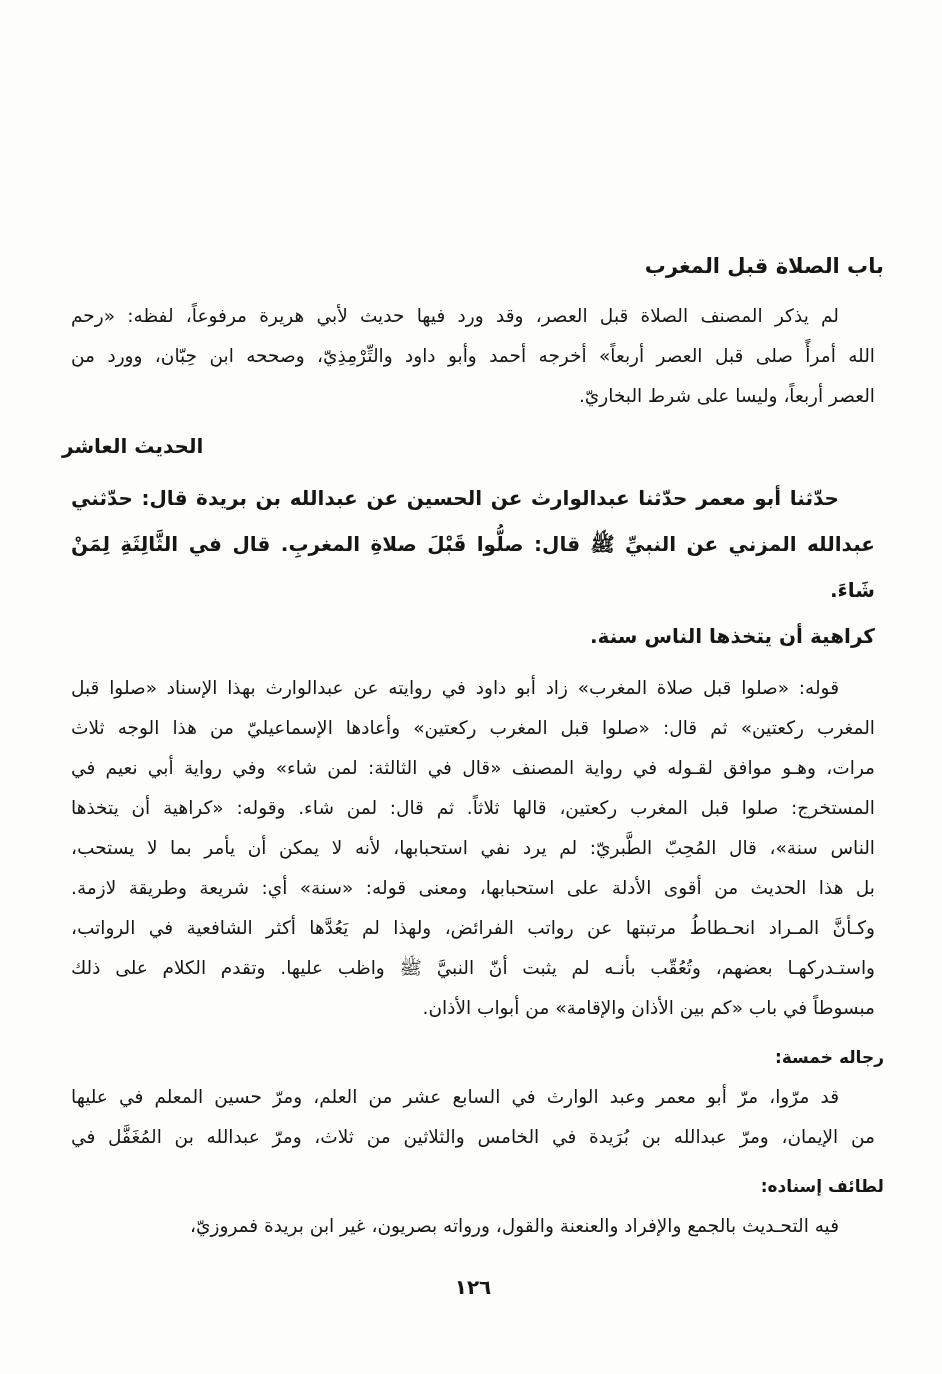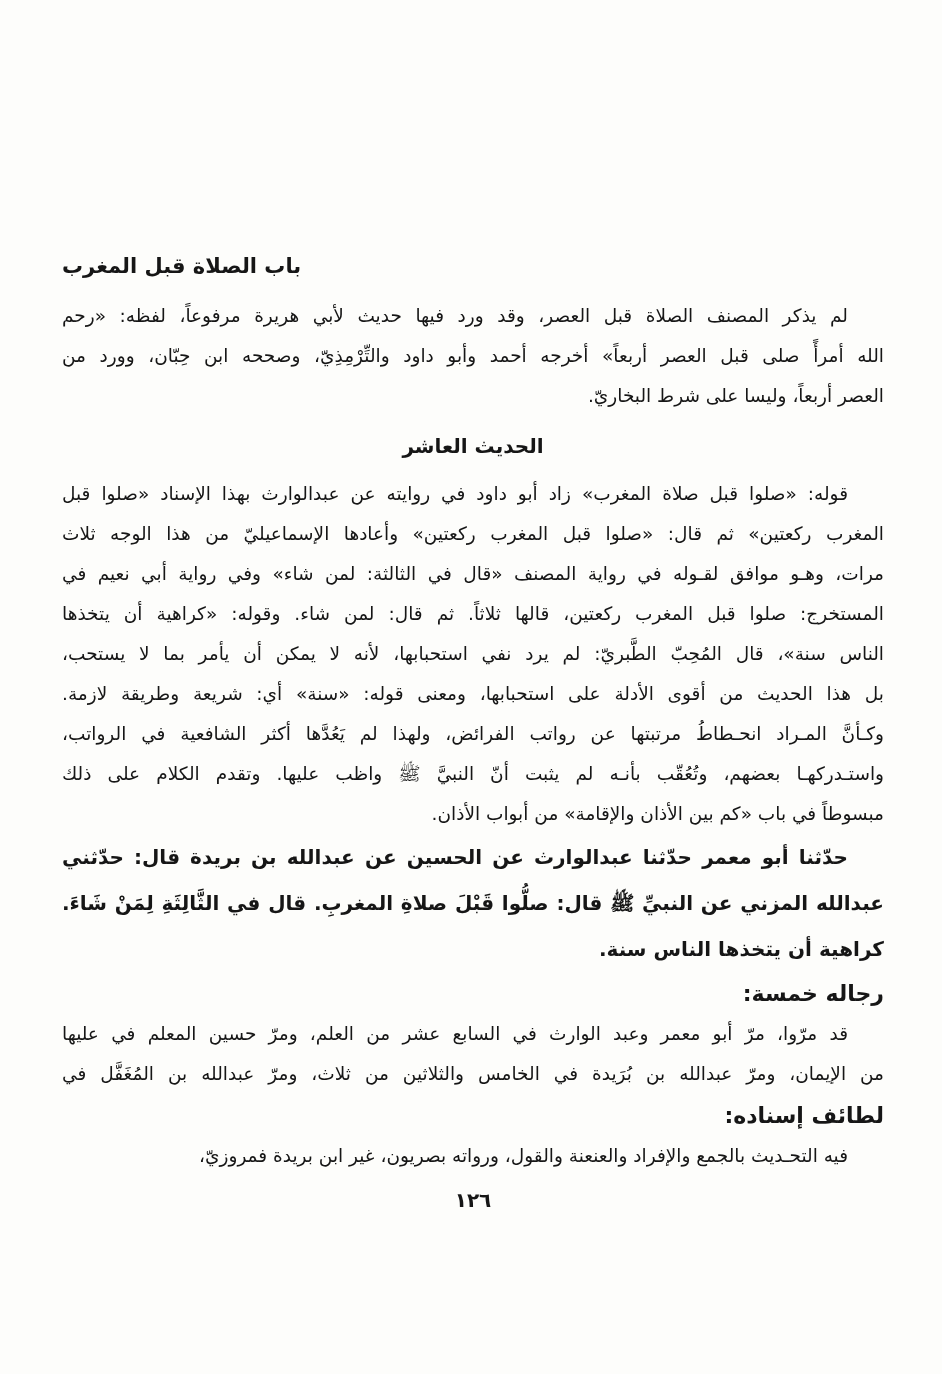--- a/index.html
+++ b/index.html
@@ -14,100 +14,100 @@
     height: 1374px;
     margin: 0 auto;
     background: #fdfdfb;
     color: #161616;
     box-sizing: border-box;
     padding: 252px 58px 0 62px;
     direction: rtl;
     overflow: hidden;
   }
   .chapter-title {
-    text-align: left;
+    text-align: right;
     font-weight: bold;
     font-size: 21px;
     line-height: 28px;
     margin-bottom: 16px;
     letter-spacing: 0.5px;
   }
-  .para { margin: 0; }
+  .para { margin: 9px; }
   .line {
     font-size: 18.5px;
     line-height: 40px;
     white-space: nowrap;
   }
   .jline {
     text-align: justify;
     text-align-last: justify;
     white-space: normal;
   }
   .indent { padding-right: 36px; }
   .center-heading {
-    text-align: center;
+    text-align: left;
     font-weight: bold;
     font-size: 20px;
     line-height: 40px;
     margin-top: 10px;
     margin-bottom: 4px;
   }
   .hadith .line {
     font-weight: bold;
     font-size: 20px;
     line-height: 46px;
   }
   .commentary { margin-top: 8px; }
   .side-heading {
     font-weight: bold;
-    font-size: 22px;
+    font-size: 17px;
     line-height: 40px;
     text-align: right;
     margin-top: 2px;
   }
   .narrators, .isnad { margin-top: 0px; }
   .page-number {
     text-align: center;
     font-weight: bold;
     font-size: 20px;
-    margin-top: 12px;
+    margin-top: 29px;
     letter-spacing: 2px;
   }
 </style>
 </head>
 <body>
 
 <div class="page">
 
   <div class="chapter-title">باب الصلاة قبل المغرب</div>
 
   <div class="para intro">
     <div class="line jline indent">لم يذكر المصنف الصلاة قبل العصر، وقد ورد فيها حديث لأبي هريرة مرفوعاً، لفظه: «رحم</div>
     <div class="line jline">الله أمرأً صلى قبل العصر أربعاً» أخرجه أحمد وأبو داود والتِّرْمِذِيّ، وصححه ابن حِبّان، وورد من</div>
     <div class="line">العصر أربعاً، وليسا على شرط البخاريّ.</div>
   </div>
 
   <div class="center-heading">الحديث العاشر</div>
 
+  <div class="para hadith">
+    <div class="line jline indent">حدّثنا أبو معمر حدّثنا عبدالوارث عن الحسين عن عبدالله بن بريدة قال: حدّثني</div>
+    <div class="line jline">عبدالله المزني عن النبيِّ ﷺ قال: صلُّوا قَبْلَ صلاةِ المغربِ. قال في الثَّالِثَةِ لِمَنْ شَاءَ.</div>
+    <div class="line">كراهية أن يتخذها الناس سنة.</div>
+  </div>
+
   <div class="para commentary">
     <div class="line jline indent">قوله: «صلوا قبل صلاة المغرب» زاد أبو داود في روايته عن عبدالوارث بهذا الإسناد «صلوا قبل</div>
     <div class="line jline">المغرب ركعتين» ثم قال: «صلوا قبل المغرب ركعتين» وأعادها الإسماعيليّ من هذا الوجه ثلاث</div>
     <div class="line jline">مرات، وهـو موافق لقـوله في رواية المصنف «قال في الثالثة: لمن شاء» وفي رواية أبي نعيم في</div>
     <div class="line jline">المستخرج: صلوا قبل المغرب ركعتين، قالها ثلاثاً. ثم قال: لمن شاء. وقوله: «كراهية أن يتخذها</div>
     <div class="line jline">الناس سنة»، قال المُحِبّ الطَّبريّ: لم يرد نفي استحبابها، لأنه لا يمكن أن يأمر بما لا يستحب،</div>
     <div class="line jline">بل هذا الحديث من أقوى الأدلة على استحبابها، ومعنى قوله: «سنة» أي: شريعة وطريقة لازمة.</div>
     <div class="line jline">وكـأنَّ المـراد انحـطاطُ مرتبتها عن رواتب الفرائض، ولهذا لم يَعُدَّها أكثر الشافعية في الرواتب،</div>
     <div class="line jline">واستـدركهـا بعضهم، وتُعُقّب بأنـه لم يثبت أنّ النبيَّ ﷺ واظب عليها. وتقدم الكلام على ذلك</div>
     <div class="line">مبسوطاً في باب «كم بين الأذان والإقامة» من أبواب الأذان.</div>
-  </div>
-
-  <div class="para hadith">
-    <div class="line jline indent">حدّثنا أبو معمر حدّثنا عبدالوارث عن الحسين عن عبدالله بن بريدة قال: حدّثني</div>
-    <div class="line jline">عبدالله المزني عن النبيِّ ﷺ قال: صلُّوا قَبْلَ صلاةِ المغربِ. قال في الثَّالِثَةِ لِمَنْ شَاءَ.</div>
-    <div class="line">كراهية أن يتخذها الناس سنة.</div>
   </div>
 
   <div class="side-heading">رجاله خمسة:</div>
 
   <div class="para narrators">
     <div class="line jline indent">قد مرّوا، مرّ أبو معمر وعبد الوارث في السابع عشر من العلم، ومرّ حسين المعلم في عليها</div>
     <div class="line jline">من الإيمان، ومرّ عبدالله بن بُرَيدة في الخامس والثلاثين من ثلاث، ومرّ عبدالله بن المُغَفَّل في</div>
   </div>
 
   <div class="side-heading">لطائف إسناده:</div>

